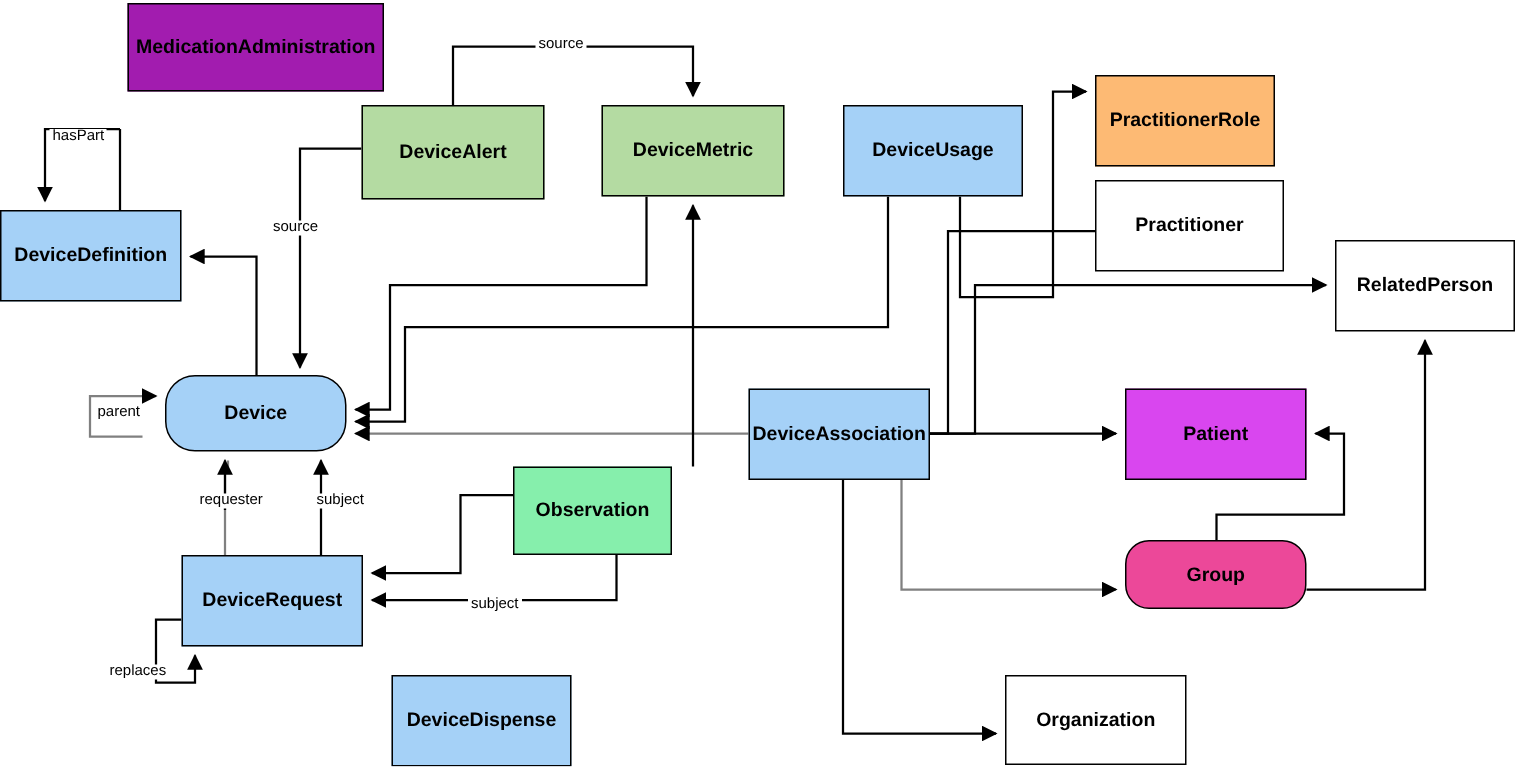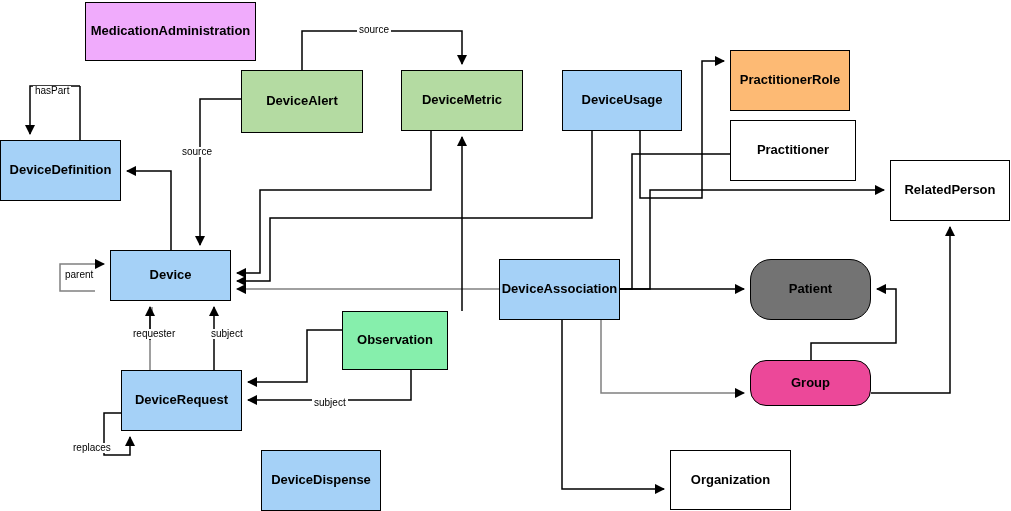--- a/index.html
+++ b/index.html
@@ -108,21 +108,21 @@
 
       <path d="M 562 320 L 562 489 L 664 489" marker-end="url(#arrow)"></path>
 
       <path d="M 811 360 L 811 343 L 896 343 L 896 289 L 877 289" marker-end="url(#arrow)"></path>
 
       <path d="M 871 393 L 950 393 L 950 227" marker-end="url(#arrow)"></path>
 
     </g>
   </svg>
 
-  <div class="node" style="left:85px; top:2px; width:171px; height:59px; background:#f0abfc;">
+  <div class="node" style="left:85px; top:2px; width:171px; height:59px; background:#a21caf;">
     <span>MedicationAdministration</span>
   </div>
 
   <div class="node" style="left:241px; top:70px; width:122px; height:63px; background:#b4dba2;text-align:right;">
     <span>DeviceAlert</span>
   </div>
 
   <div class="node" style="left:401px; top:70px; width:122px; height:61px; background:#b4dba2;">
     <span>DeviceMetric</span>
   </div>
@@ -140,29 +140,29 @@
   </div>
 
   <div class="node" style="left:890px; top:160px; width:120px; height:61px; background:#ffffff;">
     <span>RelatedPerson</span>
   </div>
 
   <div class="node" style="left:0px; top:140px; width:121px; height:61px; background:#a5d1f7;">
     <span>DeviceDefinition</span>
   </div>
 
-  <div class="node" style="left:110px; top:250px; width:121px; height:51px; background:#a5d1f7;">
+  <div class="node" style="left:110px; top:250px; width:121px; height:51px; background:#a5d1f7;border-radius:20px;">
     <span>Device</span>
   </div>
 
   <div class="node" style="left:499px; top:259px; width:121px; height:61px; background:#a5d1f7;">
     <span>DeviceAssociation</span>
   </div>
 
-  <div class="node" style="left:750px; top:259px; width:121px; height:61px; background:#737373;border-radius:21px;">
+  <div class="node" style="left:750px; top:259px; width:121px; height:61px; background:#d946ef;">
     <span>Patient</span>
   </div>
 
   <div class="node" style="left:342px; top:311px; width:106px; height:59px; background:#86efac;">
     <span>Observation</span>
   </div>
 
   <div class="node" style="left:750px; top:360px; width:121px; height:46px; background:#ec4899;border-radius:16px;">
     <span>Group</span>
   </div>

